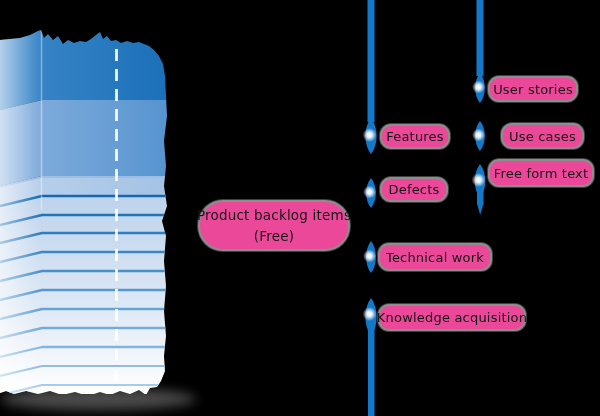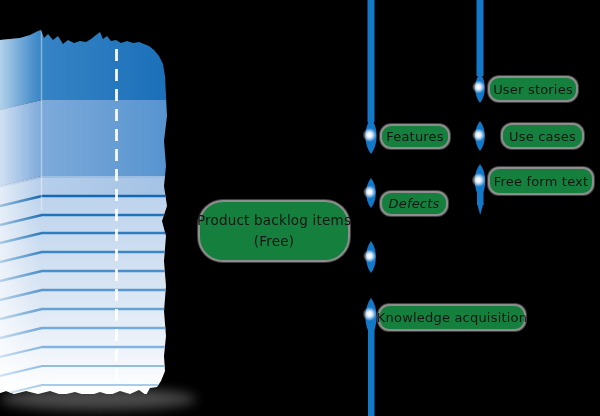--- a/index.html
+++ b/index.html
@@ -4,35 +4,35 @@
 <style>
   html,body{margin:0;padding:0;background:#000;}
   .stage{
     position:relative;width:600px;height:416px;background:#000;overflow:hidden;
     font-family:"DejaVu Sans",sans-serif;
   }
   .layer{position:absolute;left:0;top:0;}
   svg{display:block;}
   .node{
     position:absolute;box-sizing:border-box;
-    background:#15803d;border:2px solid #8d8d8d;border-radius:11px;
+    background:#ec4899;border:2px solid #8d8d8d;border-radius:11px;
     display:flex;align-items:center;justify-content:center;
     color:#151515;font-size:13px;letter-spacing:.2px;white-space:nowrap;
     box-shadow:0 0 0 1px rgba(255,255,255,.25);
   }
   .node .lbl{display:block;text-align:center;}
-  .node-pbi{left:198px;top:200px;width:152px;height:62px;border-radius:25px;
+  .node-pbi{left:198px;top:200px;width:152px;height:51px;border-radius:25px;
     flex-direction:column;font-size:13.5px;line-height:1.55;}
   .node-features{left:380px;top:124px;width:70px;height:25px;}
-  .node-defects{left:380px;top:191px;width:68px;height:25px;font-style:italic;}
+  .node-defects{left:380px;top:177px;width:68px;height:25px;}
   .node-technical{left:378px;top:243px;width:114px;height:28px;}
   .node-knowledge{left:378px;top:304px;width:148px;height:27px;padding:0 9px;}
   .node-userstories{left:488px;top:76px;width:90px;height:26px;}
   .node-usecases{left:488px;top:123px;width:83px;height:26px;margin-left:13px;}
-  .node-freeform{left:488px;top:167px;width:106px;height:28px;}
+  .node-freeform{left:488px;top:159px;width:106px;height:28px;}
 </style>
 </head>
 <body>
 
 <div class="stage">
 
   <svg class="layer" width="220" height="416" viewBox="0 0 220 416">
     <defs>
       <clipPath id="stackClip">
         <path d="M0 40 L10 39 L20 38 L30 35 L38 31 L41 30 L44 38 L48 34 L53 40 L58 36 L63 44 L68 40 L74 43 L80 41 L86 42 L91 39 L96 35 L100 32 L103 39 L107 36 L111 41 L116 40 L121 43 L127 41 L133 43 L139 42 L144 44 L149 46 L154 50 L159 56 L163 64 L165 76 L166 96 L167 116 L164 141 L166 166 L164 186 L167 206 L162 221 L166 236 L164 261 L166 286 L164 311 L166 336 L164 356 L165 371 L161 381 L157 387 L150 388 L146 395 L139 390 L130 394 L120 391 L110 395 L100 392 L88 396 L75 392 L62 395 L50 391 L38 394 L26 391 L14 394 L6 391 L0 393 Z"></path>
@@ -132,20 +132,23 @@
     <span class="lbl">Product backlog items</span>
     <span class="lbl">(Free)</span>
   </div>
 
   <div class="node node-features">
     <span class="lbl">Features</span>
   </div>
   <div class="node node-defects">
     <span class="lbl">Defects</span>
   </div>
+  <div class="node node-technical">
+    <span class="lbl">Technical work</span>
+  </div>
   <div class="node node-knowledge">
     <span class="lbl">Knowledge acquisition</span>
   </div>
 
   <div class="node node-userstories">
     <span class="lbl">User stories</span>
   </div>
   <div class="node node-usecases">
     <span class="lbl">Use cases</span>
   </div>

